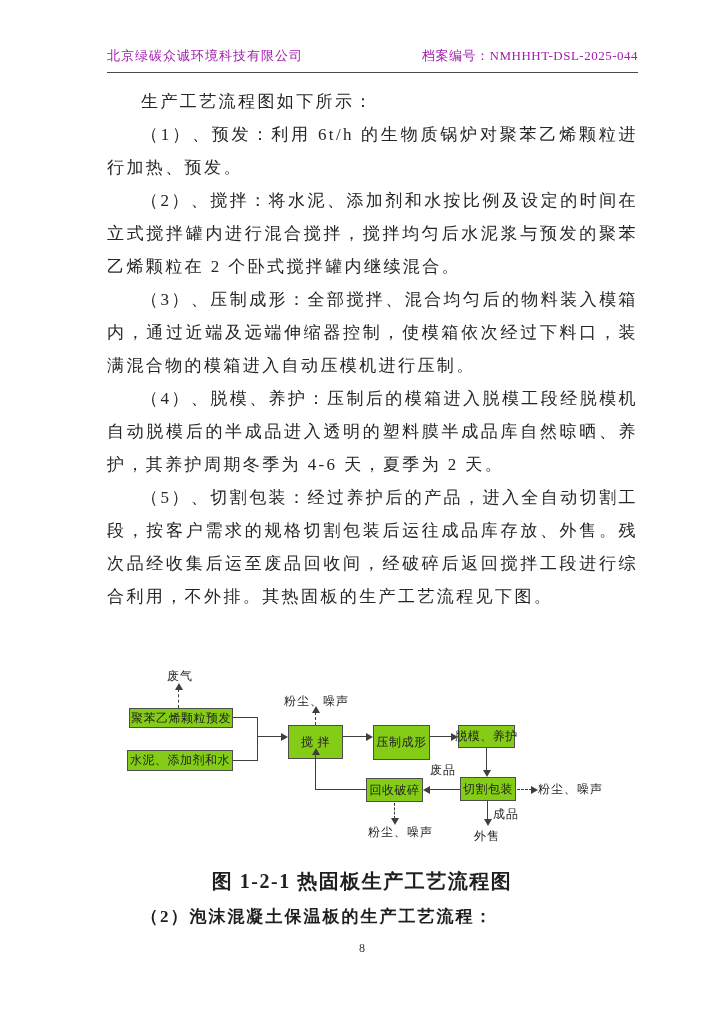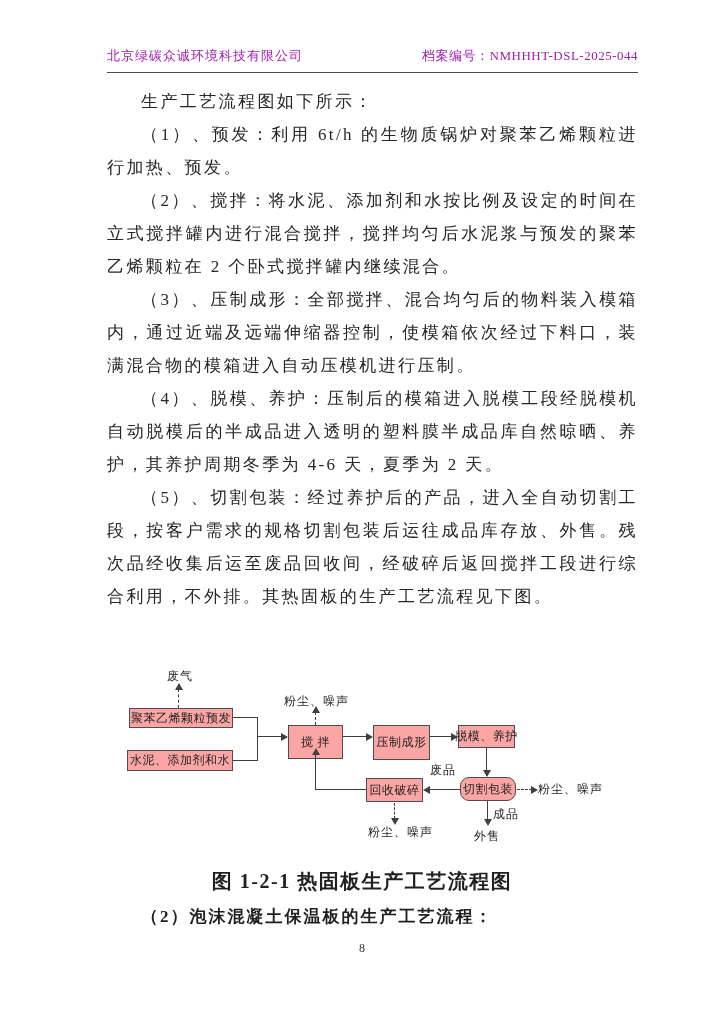--- a/index.html
+++ b/index.html
@@ -24,40 +24,40 @@
   .bodytext {
     position:absolute; top:85px; left:107px; width:531px;
     font-size:17px; line-height:33px; letter-spacing:2.4px;
     text-align:justify; color:#262626;
     max-height:572px; overflow:hidden;
   }
   .bodytext p { text-indent:2em; }
   
   .diagram { position:absolute; top:660px; left:0; width:724px; height:200px; font-family:"Liberation Sans","DejaVu Sans",sans-serif; }
   .node {
-    position:absolute; border:1px solid #4d4d4d; background:#fca5a5;
+    position:absolute; border:1px solid #4d4d4d; background:#84cc16;
     display:flex; align-items:center; justify-content:center;
     font-size:12px; color:#222; white-space:nowrap; letter-spacing:0.5px;
   }
   .lbl { position:absolute; font-size:12px; color:#222; white-space:nowrap; letter-spacing:1px; }
   .ln  { position:absolute; background:#3f3f3f; }
   .dlnv { position:absolute; width:0; border-left:1px dashed #3f3f3f; }
   .dlnh { position:absolute; height:0; border-top:1px dashed #3f3f3f; }
   .ah { position:absolute; width:0; height:0; }
   .ah-r { border-top:4px solid transparent; border-bottom:4px solid transparent; border-left:7px solid #3f3f3f; }
   .ah-l { border-top:4px solid transparent; border-bottom:4px solid transparent; border-right:7px solid #3f3f3f; }
   .ah-u { border-left:4px solid transparent; border-right:4px solid transparent; border-bottom:7px solid #3f3f3f; }
   .ah-d { border-left:4px solid transparent; border-right:4px solid transparent; border-top:7px solid #3f3f3f; }
   
   .n-prefoam  { left:129px; top:48px;  width:104px; height:20px; }
   .n-materials{ left:127px; top:90px;  width:106px; height:21px; }
   .n-mix      { left:288px; top:65px;  width:55px;  height:34px; }
   .n-press    { left:373px; top:65px;  width:57px;  height:35px; }
   .n-demold   { left:458px; top:65px;  width:57px;  height:23px; }
-  .n-cut      { left:460px; top:117px; width:56px;  height:24px;border-radius:9px; }
+  .n-cut      { left:460px; top:117px; width:56px;  height:24px; }
   .n-recycle  { left:366px; top:118px; width:57px;  height:24px; }
   
   .caption {
     position:absolute; top:868px; left:0; width:724px;
     text-align:center; font-weight:bold; font-size:20px; letter-spacing:1.5px; color:#1f1f1f;
   }
   .next-section {
     position:absolute; top:905px; left:141px;
     font-weight:bold; font-size:17px; letter-spacing:2px; color:#1f1f1f;
   }

